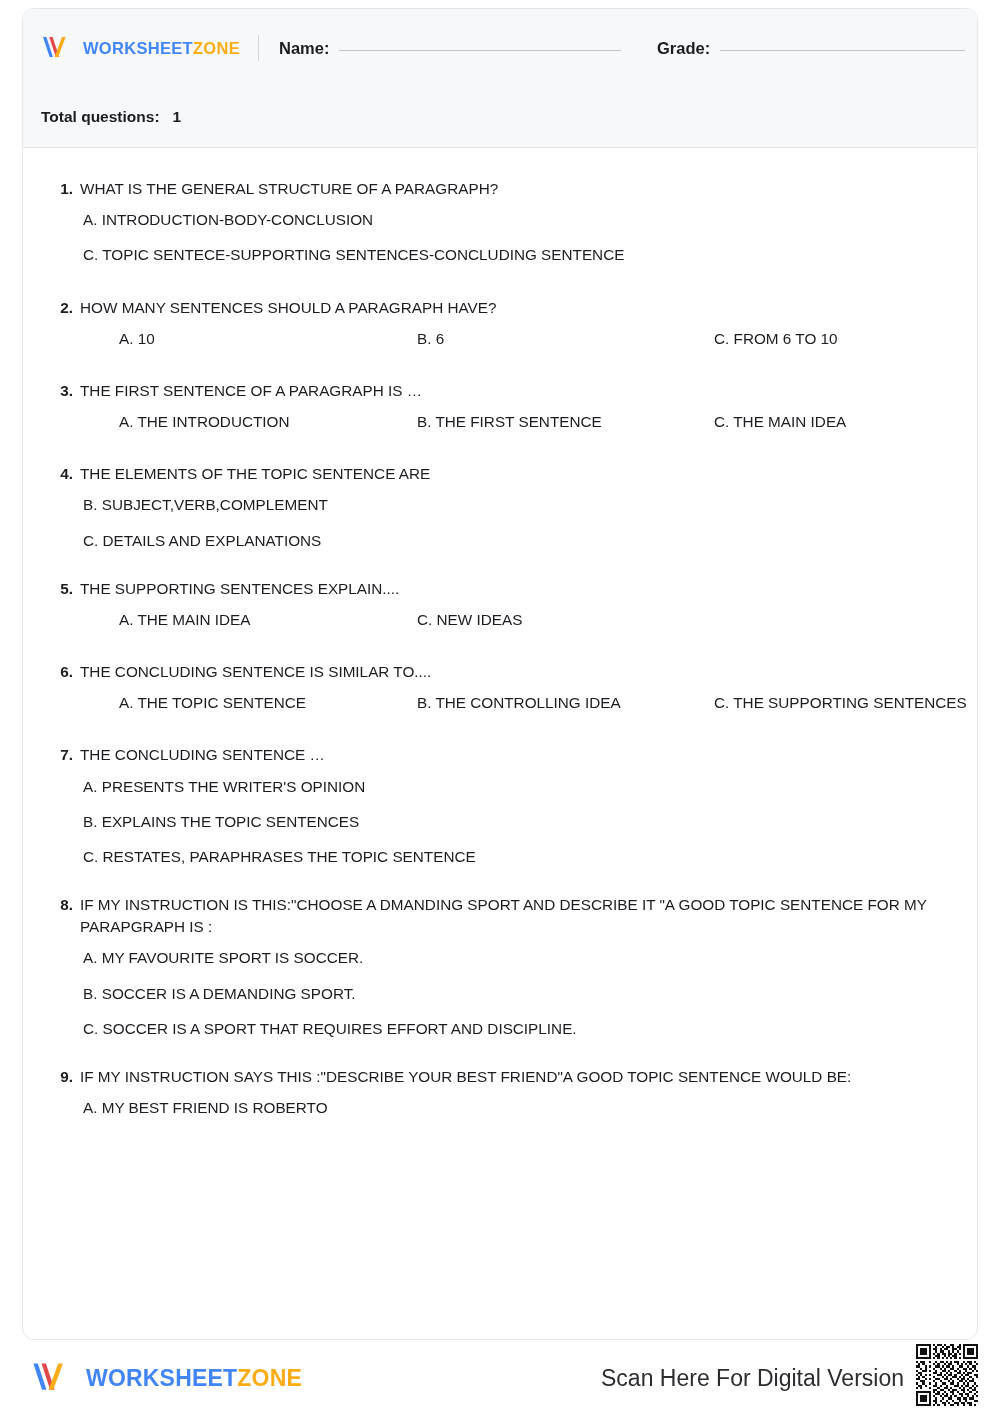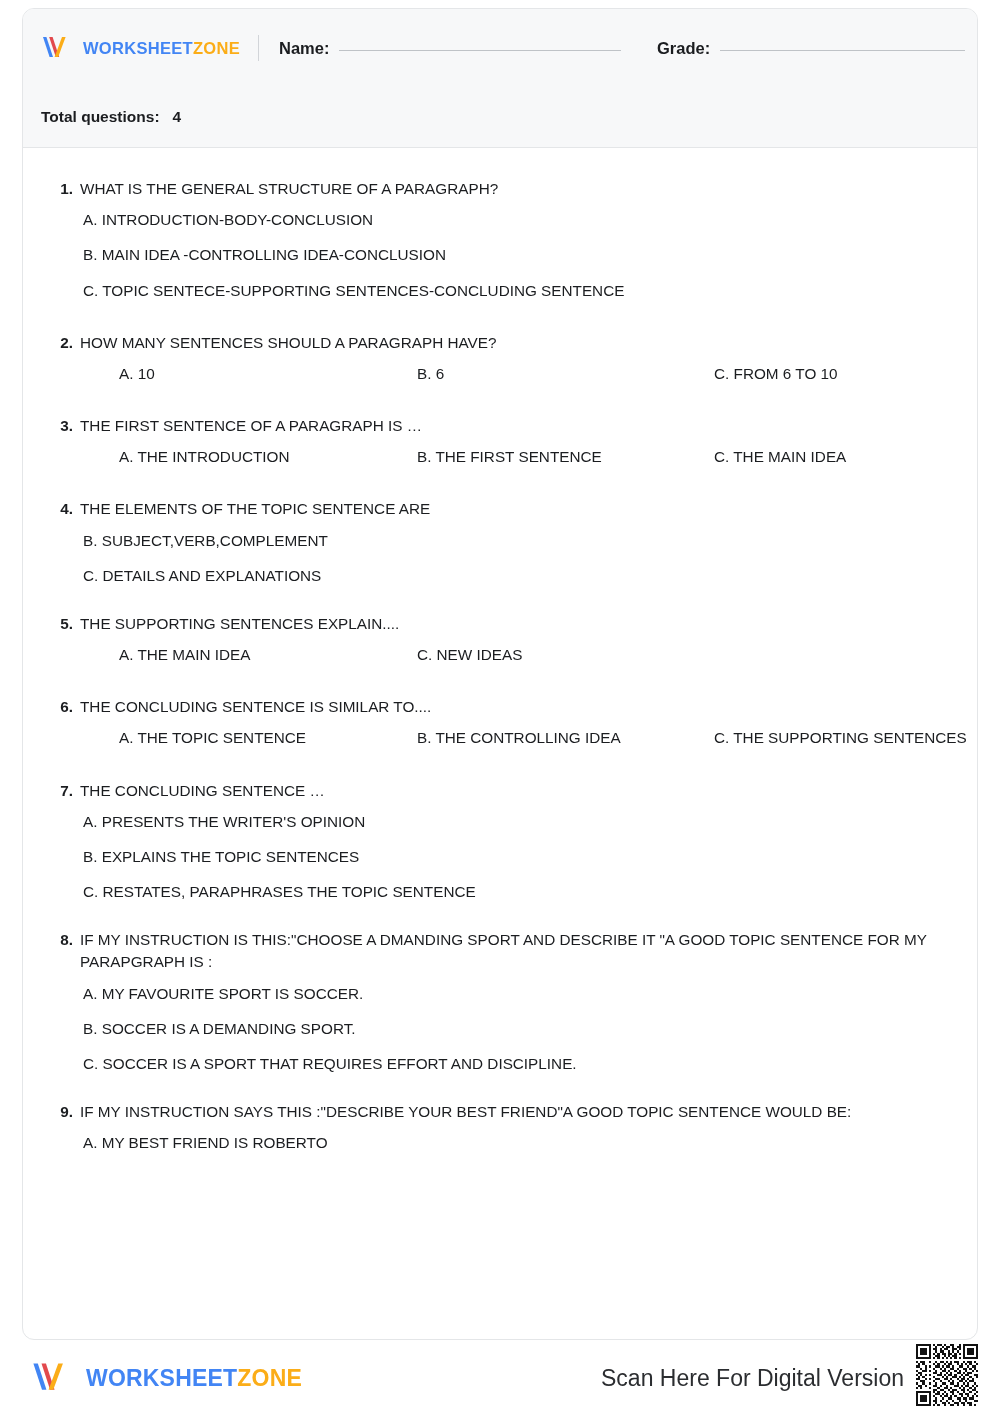--- a/index.html
+++ b/index.html
@@ -239,35 +239,34 @@
         </div>
 
         <div class="field field-grade">
           <span class="field-label">Grade:</span>
           <span class="field-line"></span>
         </div>
 
       </div>
 
       <div class="header-row-bottom">
-        <span class="total-questions">Total questions:   4</span>
+        <span class="total-questions">Total questions:   1</span>
       </div>
 
     </div>
 
     <div class="sheet-body">
 
       <div class="question q-gap-lg">
         <div class="q-stem">
           <span class="q-num">1.</span>
           <span class="q-text">WHAT IS THE GENERAL STRUCTURE OF A PARAGRAPH?</span>
         </div>
         <div class="answers-stacked">
           <div class="answer">A. INTRODUCTION-BODY-CONCLUSION</div>
-          <div class="answer">B. MAIN IDEA -CONTROLLING IDEA-CONCLUSION</div>
           <div class="answer">C. TOPIC SENTECE-SUPPORTING SENTENCES-CONCLUDING SENTENCE</div>
         </div>
       </div>
 
       <div class="question q-gap-lg">
         <div class="q-stem">
           <span class="q-num">2.</span>
           <span class="q-text">HOW MANY SENTENCES SHOULD A PARAGRAPH HAVE?</span>
         </div>
         <div class="answers-cols">

